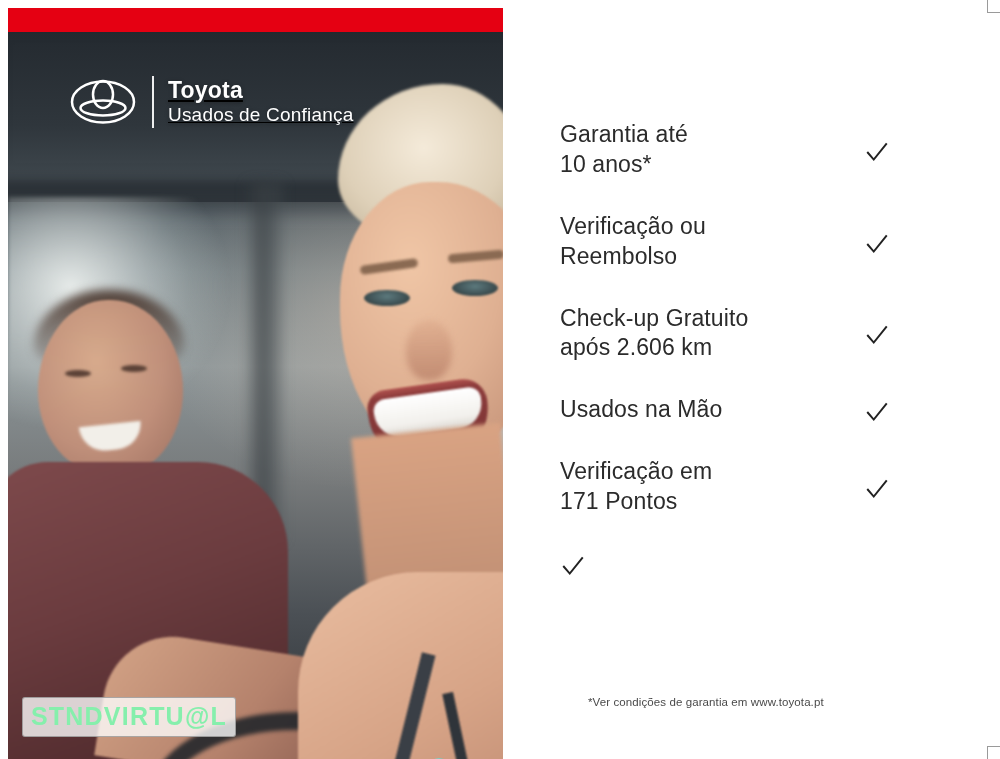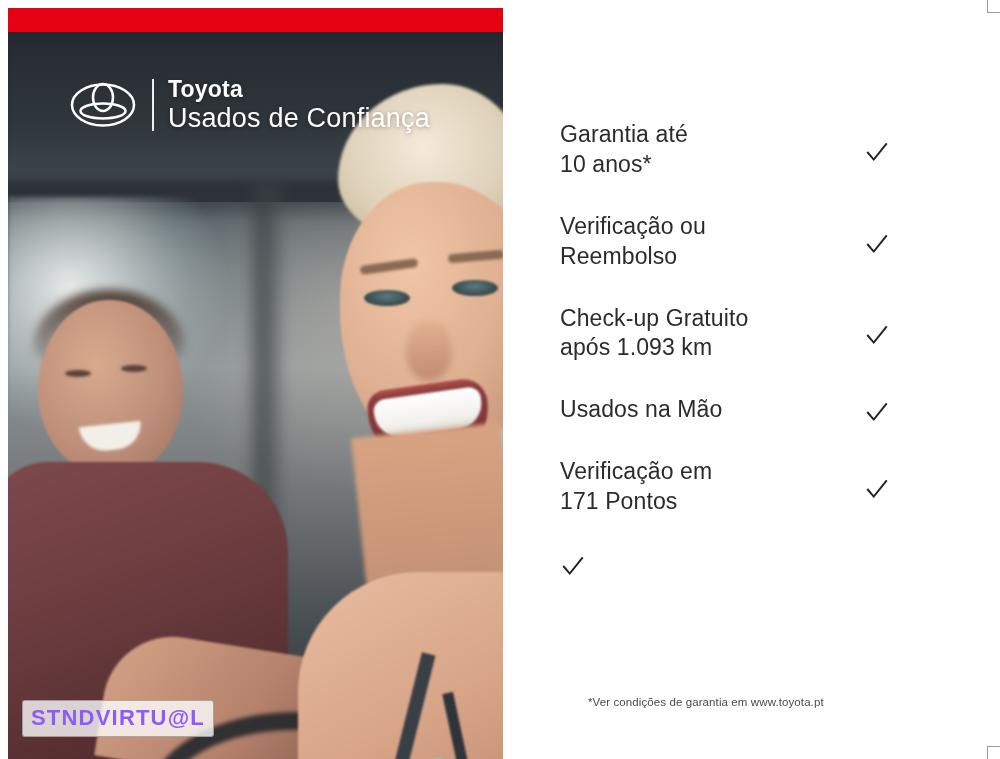--- a/index.html
+++ b/index.html
@@ -284,20 +284,21 @@
     filter: blur(2px);
   }
 
   
   .logo-lockup {
     position: absolute;
     left: 62px; top: 68px;
     display: flex;
     align-items: center;
     z-index: 8;
+    text-decoration: underline;
   }
   .toyota-mark {
     width: 66px;
     height: 46px;
     margin-right: 16px;
   }
   .divider-v {
     width: 2px;
     height: 52px;
     background: rgba(255,255,255,0.92);
@@ -307,44 +308,44 @@
     color: #ffffff;
     line-height: 1.18;
     text-shadow: 0 1px 4px rgba(0,0,0,0.35);
   }
   .logo-text .l1 {
     font-size: 23px;
     font-weight: bold;
     letter-spacing: 0.2px;
   }
   .logo-text .l2 {
-    font-size: 27px;
+    font-size: 19px;
     font-weight: normal;
     letter-spacing: 0.2px;
   }
 
   
   .watermark {
     position: absolute;
     left: 14px;
     bottom: 22px;
     z-index: 9;
     background: rgba(255,255,255,0.78);
     border: 1px solid rgba(120,120,120,0.6);
     border-radius: 3px;
     padding: 4px 8px 5px 8px;
     display: flex;
     align-items: center;
   }
   .watermark .wm-text {
     font-family: "Liberation Sans", sans-serif;
     font-weight: bold;
-    font-size: 22px;
+    font-size: 25px;
     letter-spacing: 1.2px;
-    color: #8b5cf6;
+    color: #86efac;
   }
   .wm-at {
     position: relative;
     display: inline-block;
   }
 
   
   .benefits {
     position: absolute;
     left: 560px;
@@ -465,21 +466,21 @@
     <div class="benefit-row">
       <div class="benefit-text">Verificação ou
 Reembolso</div>
       <svg class="check" viewBox="0 0 24 24">
         <path d="M3 12 L9 19 L21 4" fill="none" stroke="#222222" stroke-width="1.8"></path>
       </svg>
     </div>
 
     <div class="benefit-row">
       <div class="benefit-text">Check-up Gratuito
-após 1.093 km</div>
+após 2.606 km</div>
       <svg class="check" viewBox="0 0 24 24">
         <path d="M3 12 L9 19 L21 4" fill="none" stroke="#222222" stroke-width="1.8"></path>
       </svg>
     </div>
 
     <div class="benefit-row">
       <div class="benefit-text">Usados na Mão</div>
       <svg class="check" viewBox="0 0 24 24">
         <path d="M3 12 L9 19 L21 4" fill="none" stroke="#222222" stroke-width="1.8"></path>
       </svg>

